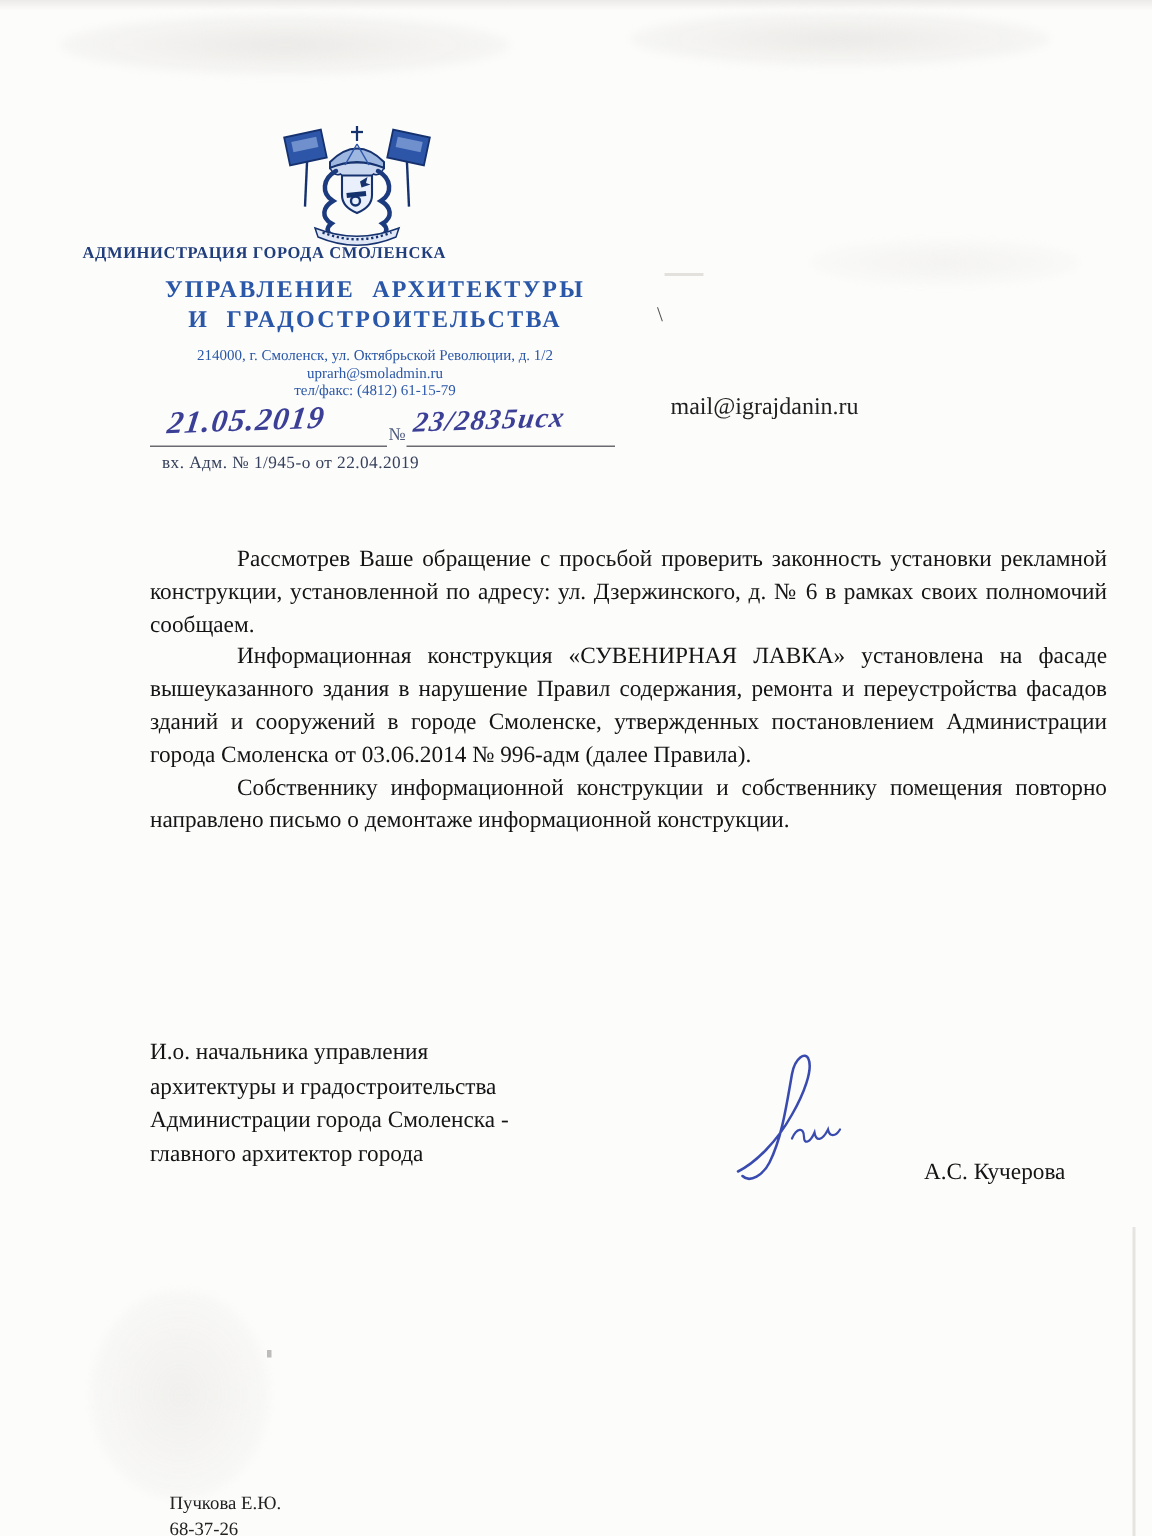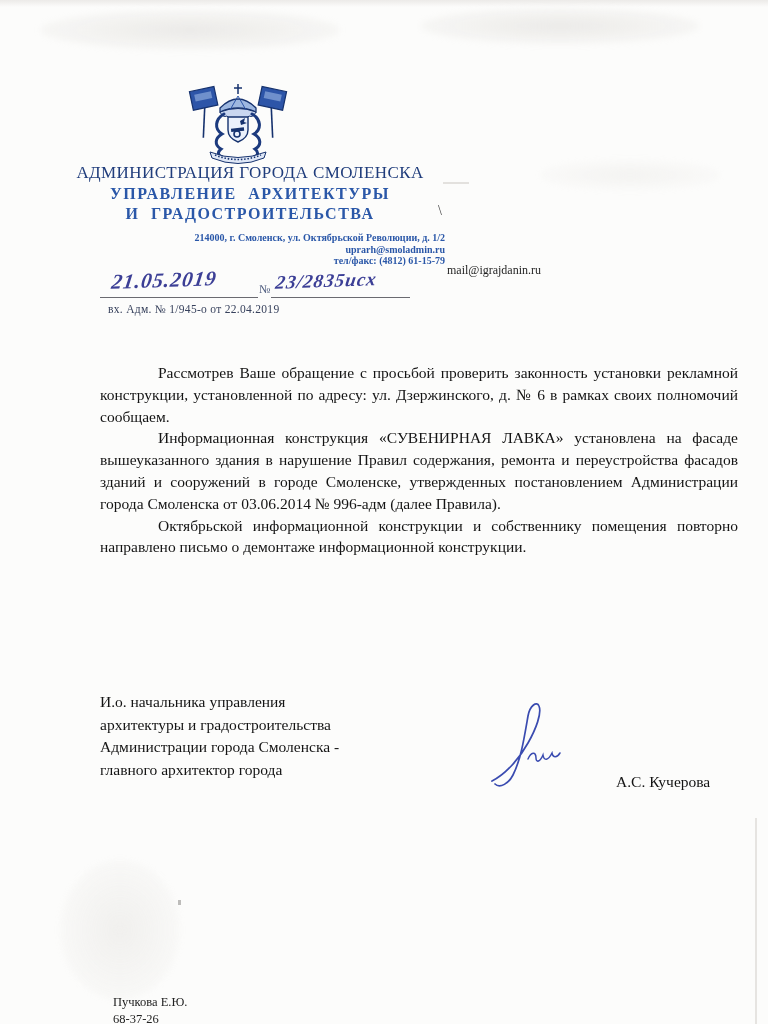--- a/index.html
+++ b/index.html
@@ -34,33 +34,33 @@
   .scan-dash {
     position: absolute; left: 443px; top: 182px; width: 26px; height: 2px;
     background: #e3e1de;
   }
   .tiny-dot { position: absolute; left: 178px; top: 900px; width: 3px; height: 5px; background:#bdbcba; }
 
   
   .emblem { position: absolute; left: 186px; top: 84px; }
   .org-name {
     position: absolute; left: 55px; top: 163px; width: 390px;
-    text-align: center; font-size: 17px; font-weight: normal;
+    text-align: left; font-size: 11px; font-weight: bold;
     letter-spacing: 0.4px; color: #203d7c;
   }
   .dept {
     position: absolute; left: 55px; width: 390px; text-align: center;
     font-size: 16px; font-weight: bold; letter-spacing: 1.5px;
     word-spacing: 6px; color: #2a57a8;
   }
   .dept1 { top: 185px; }
   .dept2 { top: 205px; }
   .lh-small {
-    position: absolute; left: 55px; width: 390px; text-align: right;
-    font-size: 10px; color: #2a57a8; font-weight: bold;
+    position: absolute; left: 55px; width: 390px; text-align: center;
+    font-size: 10px; color: #2a57a8;
   }
   .lh-addr  { top: 232px; }
   .lh-mail  { top: 244px; }
   .lh-phone { top: 255px; }
 
   
   .hand {
     font-style: italic; color: #3c3f96;
     transform: skewX(-10deg) rotate(-2deg);
     letter-spacing: 1px;
@@ -77,21 +77,21 @@
   .num-sign {
     position: absolute; left: 259px; top: 282px; font-size: 12px; color: #4d5b7e;
   }
   .incoming {
     position: absolute; left: 108px; top: 303px; width: 300px; 
     font-size: 11.5px; color: #37415c; letter-spacing: 0.3px;
   }
 
   
   .recipient-mark { position: absolute; left: 438px; top: 203px; font-size: 14px; color: #4a4a4a; }
-  .recipient-email { position: absolute; left: 447px; top: 263px; font-size: 12px; color: #1f1f1f; }
+  .recipient-email { position: absolute; left: 447px; top: 263px; font-size: 16px; color: #1f1f1f; }
 
   
   .body-text { position: absolute; left: 100px; top: 362px; width: 638px; }
   .body-text p {
     font-size: 15.5px; line-height: 21.8px;
     text-align: justify; text-indent: 58px;
     color: #141414;
   }
 
   
@@ -169,21 +169,21 @@
   <div class="hand hand-num">23/2835исх</div>
   <div class="u-line u2"></div>
   <div class="incoming">вх. Адм.  № 1/945-о от 22.04.2019</div>
 
   <div class="recipient-mark">\</div>
   <div class="recipient-email">mail@igrajdanin.ru</div>
 
   <div class="body-text">
     <p>Рассмотрев Ваше обращение с просьбой проверить законность установки рекламной конструкции, установленной по адресу: ул. Дзержинского, д. № 6 в рамках своих полномочий сообщаем.</p>
     <p>Информационная конструкция «СУВЕНИРНАЯ ЛАВКА» установлена на фасаде вышеуказанного здания в нарушение Правил содержания, ремонта и переустройства фасадов зданий и сооружений в городе Смоленске, утвержденных постановлением Администрации города Смоленска от 03.06.2014 № 996-адм (далее Правила).</p>
-    <p>Октябрьской информационной конструкции и собственнику помещения повторно направлено письмо о демонтаже информационной конструкции.</p>
+    <p>Собственнику информационной конструкции и собственнику помещения повторно направлено письмо о демонтаже информационной конструкции.</p>
   </div>
 
   <div class="sig-position">
     <div>И.о. начальника управления</div>
     <div>архитектуры и градостроительства</div>
     <div>Администрации города Смоленска -</div>
     <div>главного архитектор города</div>
   </div>
 
   <div class="sig-svg">

